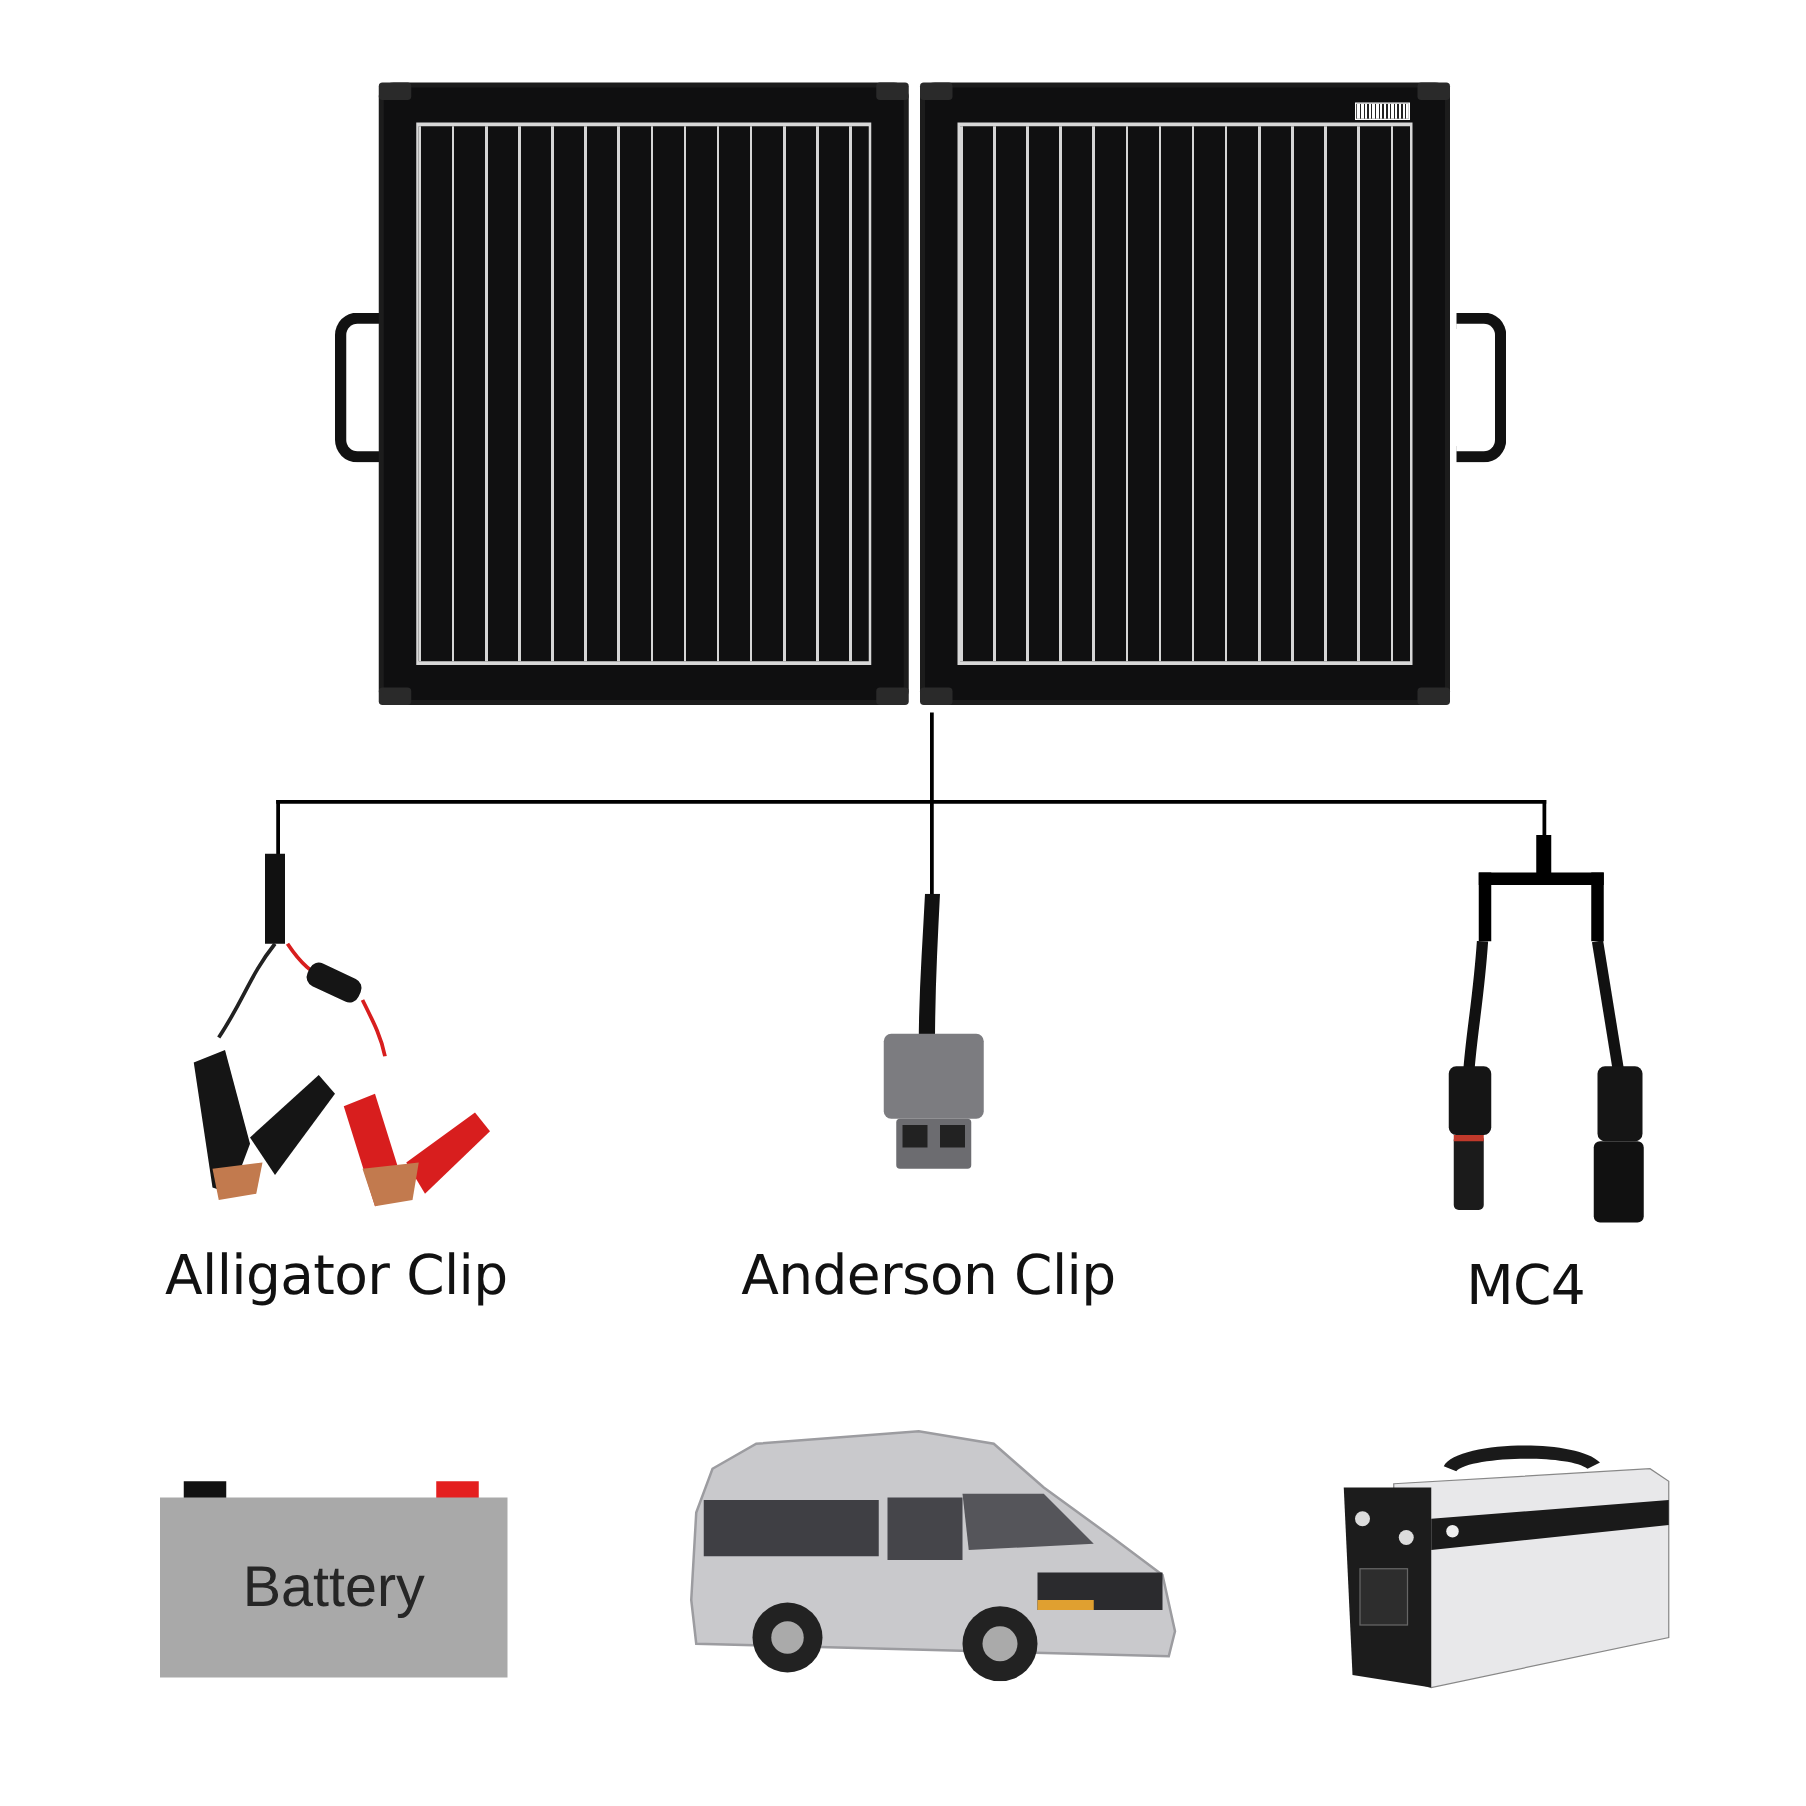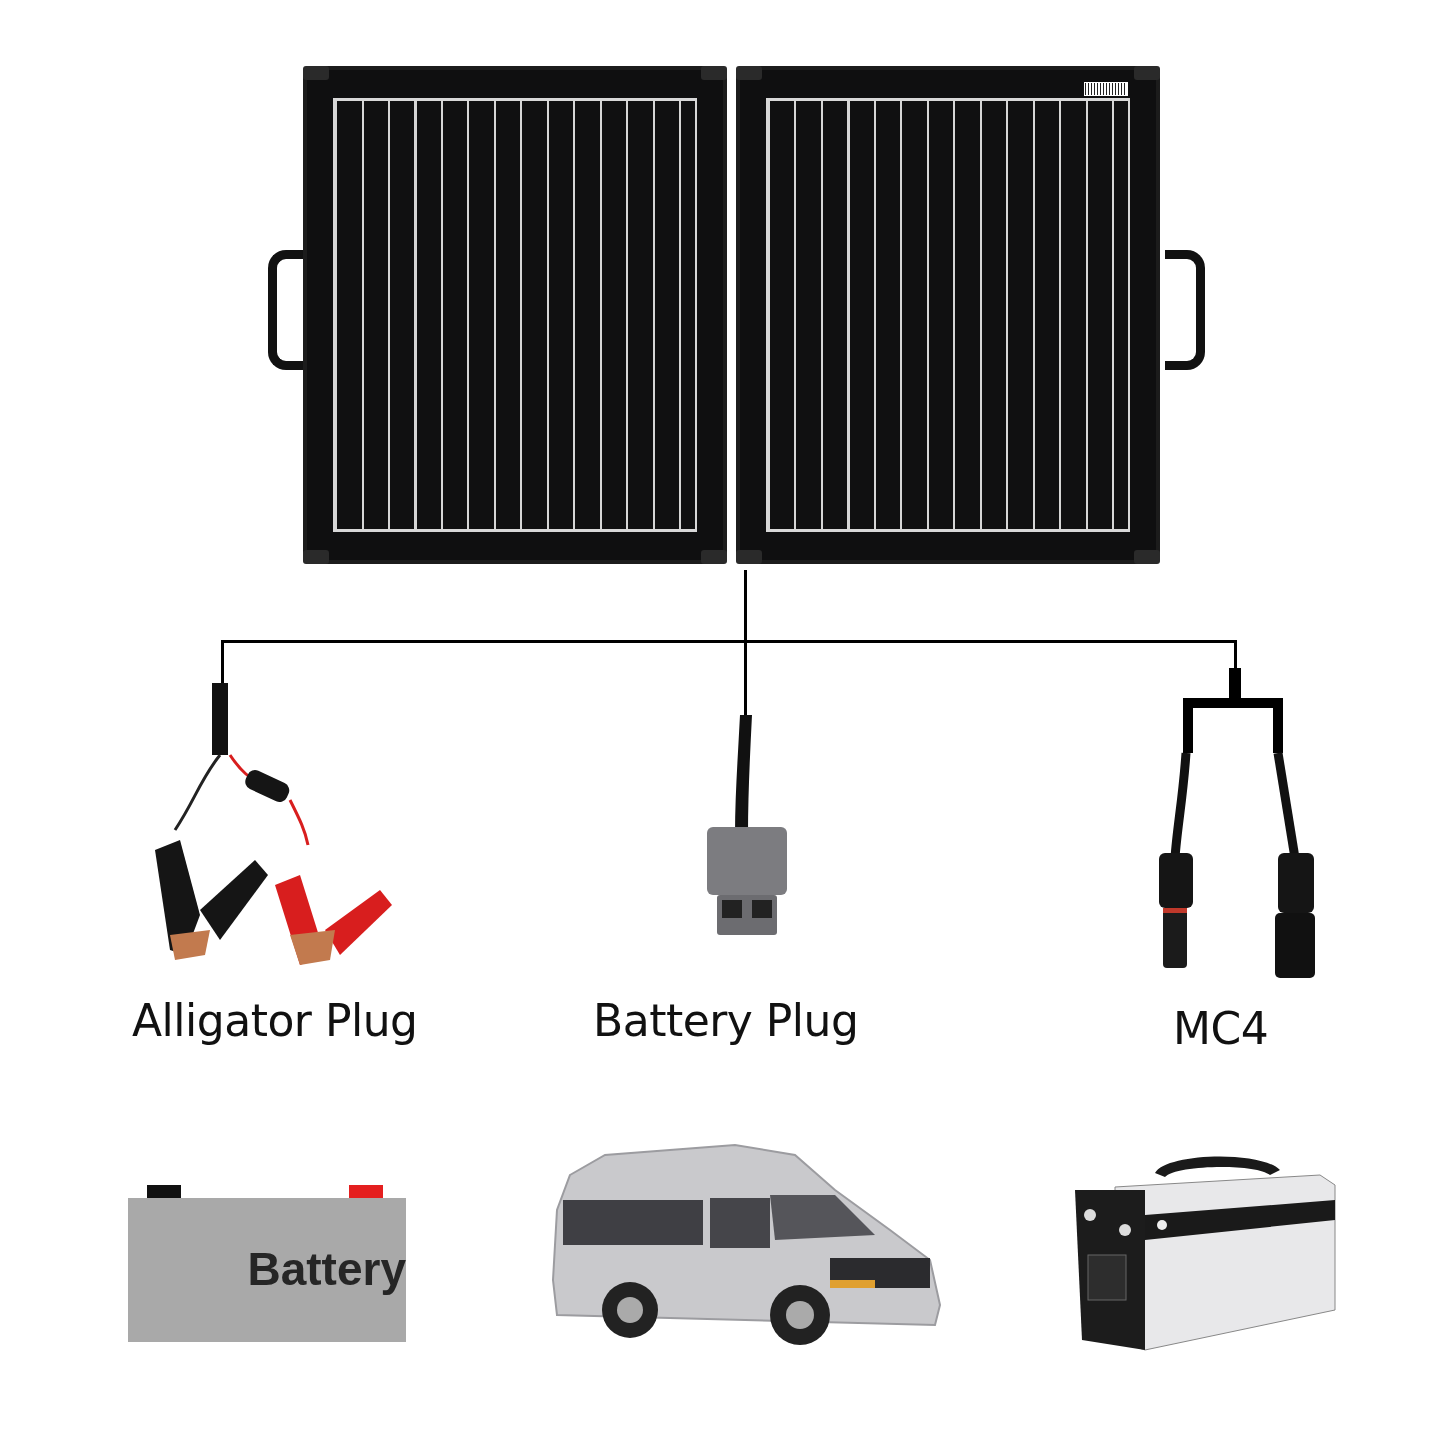--- a/index.html
+++ b/index.html
@@ -16,21 +16,21 @@
   .handle-left{left:268px;border-right:none;border-radius:18px 0 0 18px;}
   .handle-right{left:1165px;border-left:none;border-radius:0 18px 18px 0;}
   .barcode{position:absolute;right:28px;top:12px;width:42px;height:12px;background:repeating-linear-gradient(90deg,#222 0,#222 1px,#fff 1px,#fff 3px);border:1px solid #fff;}
   
   .wire{position:absolute;background:#000;}
   
   .label{position:absolute;font-family:"DejaVu Sans","Liberation Sans",sans-serif;font-size:44px;color:#111;white-space:nowrap;letter-spacing:-0.5px;}
   
   .battery{position:absolute;left:128px;top:1198px;width:278px;height:144px;background:#a9a9a9;}
   .battery-term{position:absolute;top:1185px;width:34px;height:14px;}
-  .battery-text{position:absolute;left:0;right:0;top:44px;text-align:right;font-family:"Liberation Sans",sans-serif;font-weight:bold;font-size:46px;color:#262626;}
+  .battery-text{position:absolute;left:0;right:0;top:44px;text-align:center;font-family:"Liberation Sans",sans-serif;font-weight:normal;font-size:46px;color:#262626;}
 </style>
 </head>
 <body>
 
 <div class="handle handle-left"></div>
 <div class="handle handle-right"></div>
 
 <div class="panel panel-left">
   <div class="cells"></div>
   <div class="corner" style="left:-4px;top:-4px;"></div>
@@ -83,22 +83,22 @@
   <rect x="128" y="30" width="10" height="55" fill="#000"></rect>
   <path d="M41 85 C 38 130, 32 160, 30 190" stroke="#111" stroke-width="9" fill="none"></path>
   <path d="M133 85 C 140 130, 145 160, 150 190" stroke="#111" stroke-width="9" fill="none"></path>
   <rect x="14" y="185" width="34" height="55" rx="6" fill="#151515"></rect>
   <rect x="18" y="240" width="24" height="60" rx="4" fill="#1b1b1b"></rect>
   <rect x="18" y="240" width="24" height="5" fill="#c0392b"></rect>
   <rect x="133" y="185" width="36" height="60" rx="6" fill="#151515"></rect>
   <rect x="130" y="245" width="40" height="65" rx="5" fill="#111"></rect>
 </svg>
 
-<div class="label" style="left:132px;top:995px;">Alligator Plug</div>
-<div class="label" style="left:593px;top:995px;">Battery Plug</div>
+<div class="label" style="left:132px;top:995px;">Alligator Clip</div>
+<div class="label" style="left:593px;top:995px;">Anderson Clip</div>
 <div class="label" style="left:1173px;top:1003px;text-align:right;">MC4</div>
 
 <div class="battery-term" style="left:147px;background:#111;"></div>
 <div class="battery-term" style="left:349px;background:#e41f1f;"></div>
 <div class="battery">
   <div class="battery-text">Battery</div>
 </div>
 
 <svg class="abs" style="left:545px;top:1130px;" width="400" height="215" viewBox="0 0 400 215">
   <path d="M25 45 L60 25 L190 15 L250 25 L290 60 L345 100 L385 130 L395 175 L390 195 L12 185 L8 150 L12 80 Z" fill="#c9c9cc" stroke="#9c9ca0" stroke-width="2"></path>

